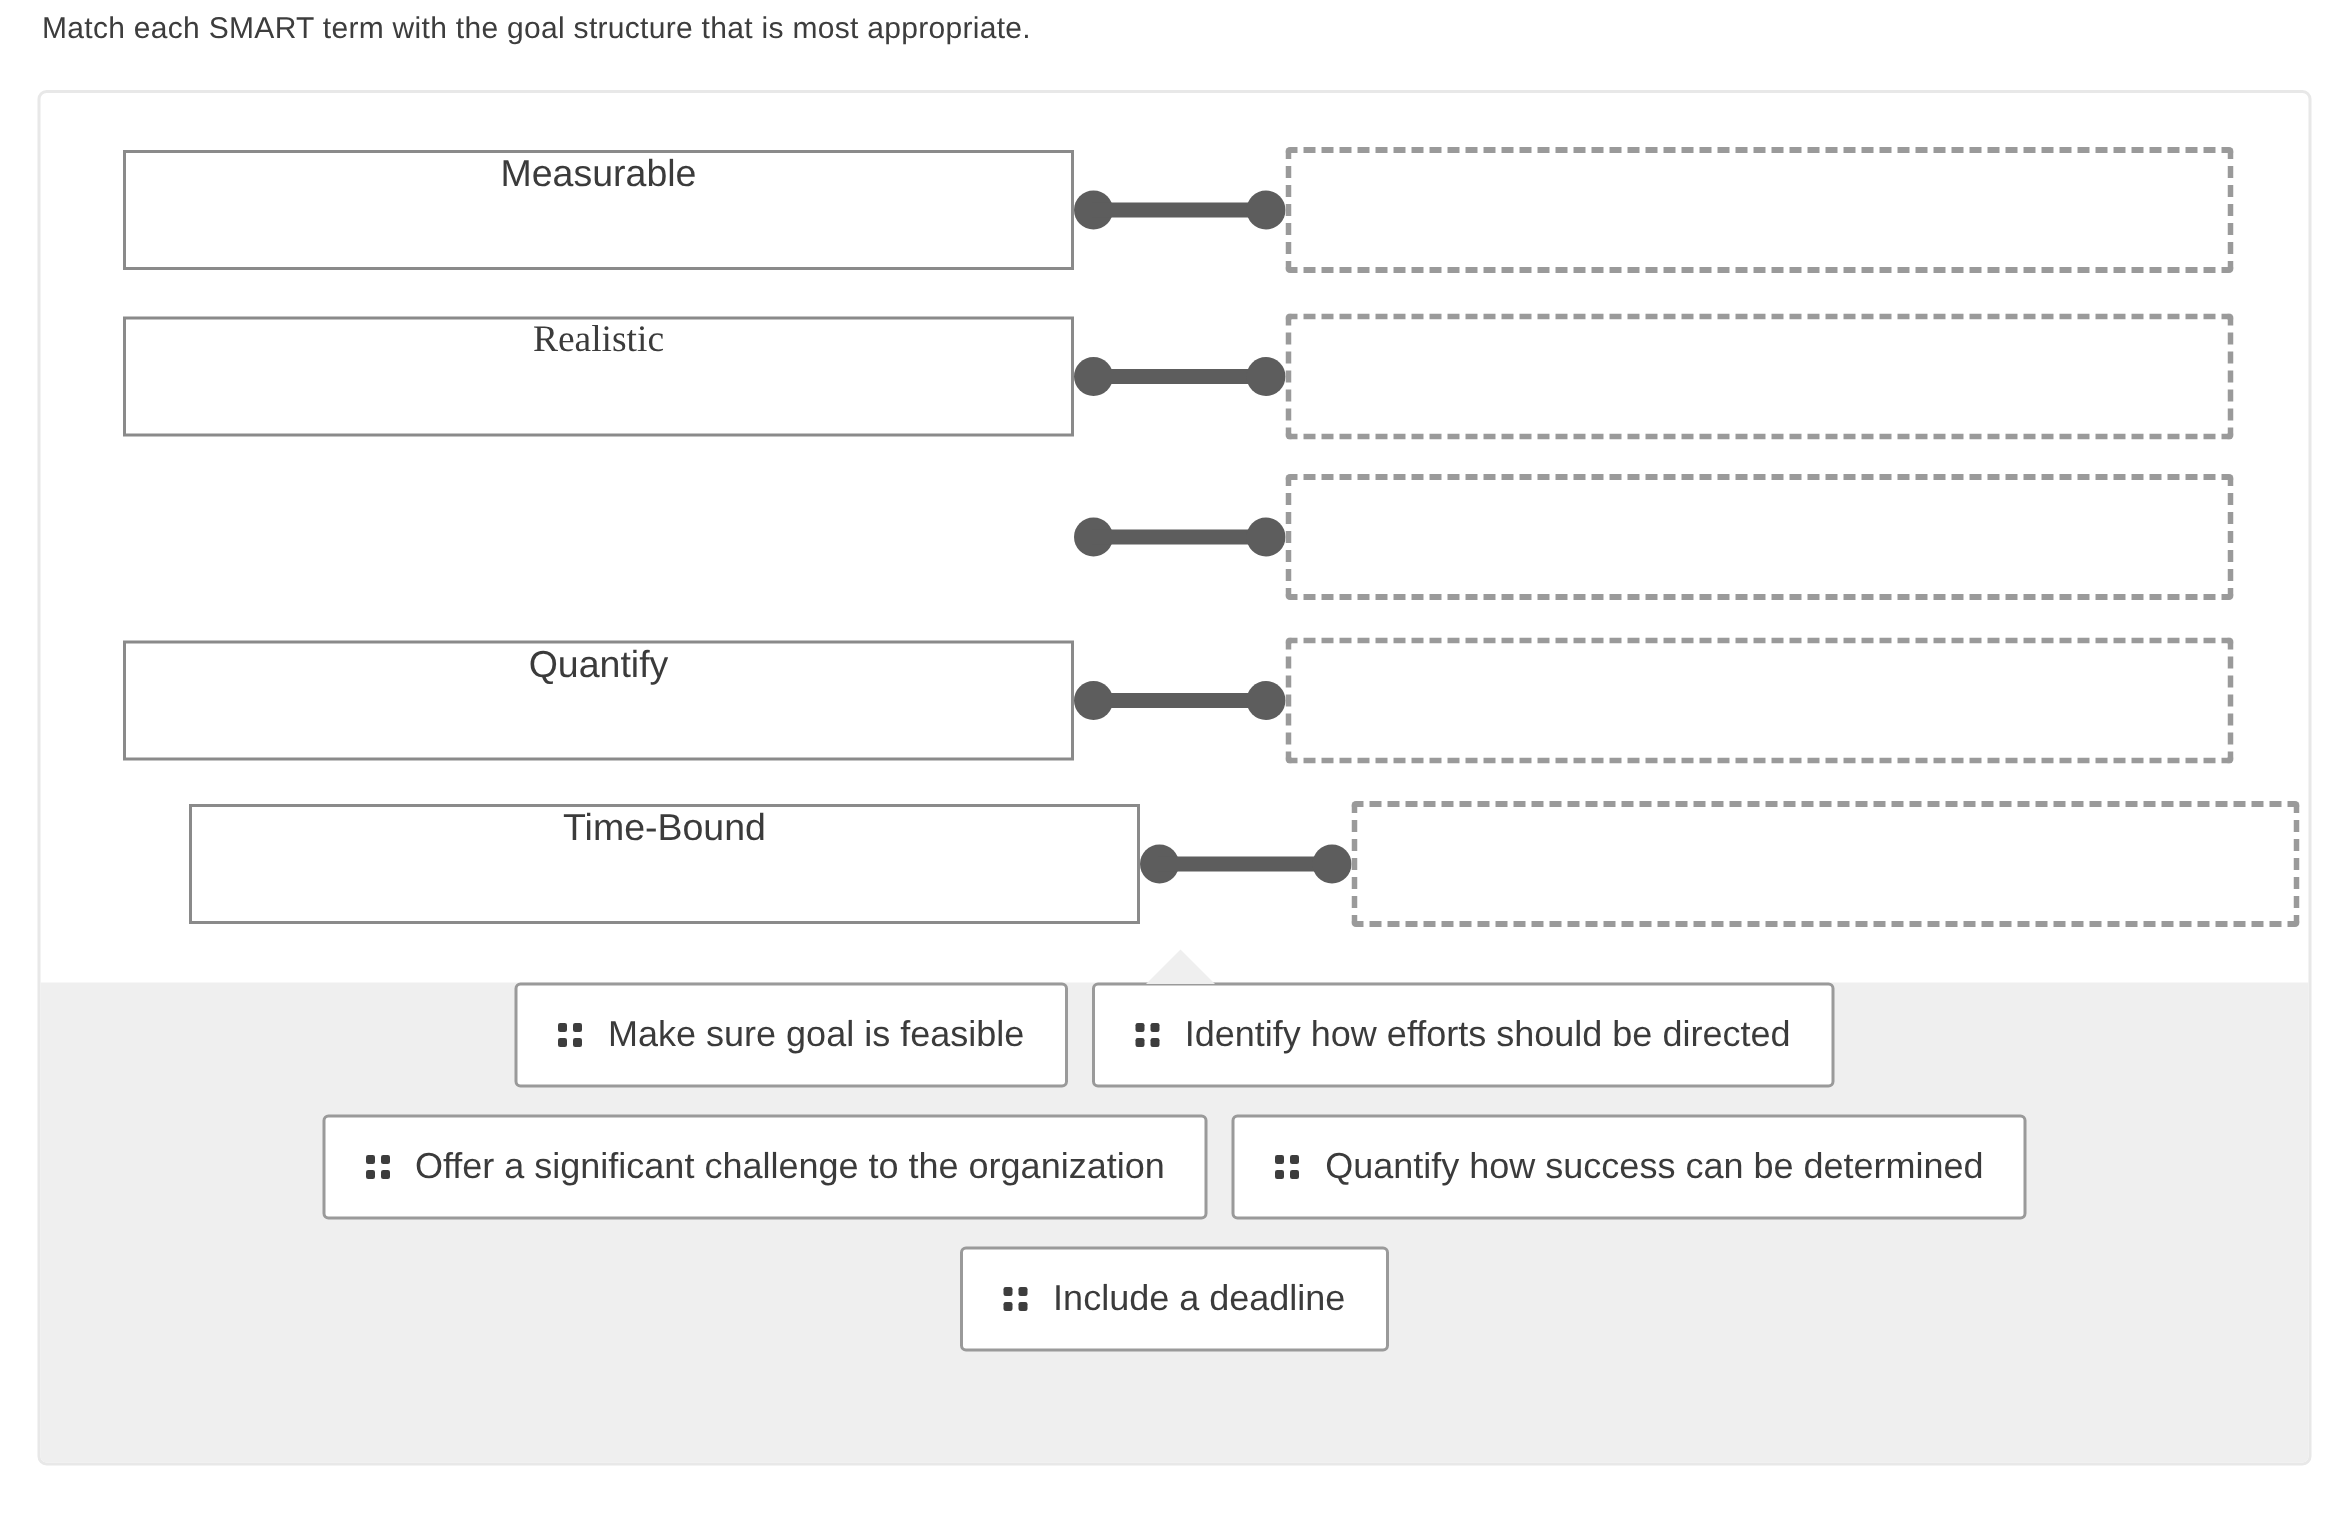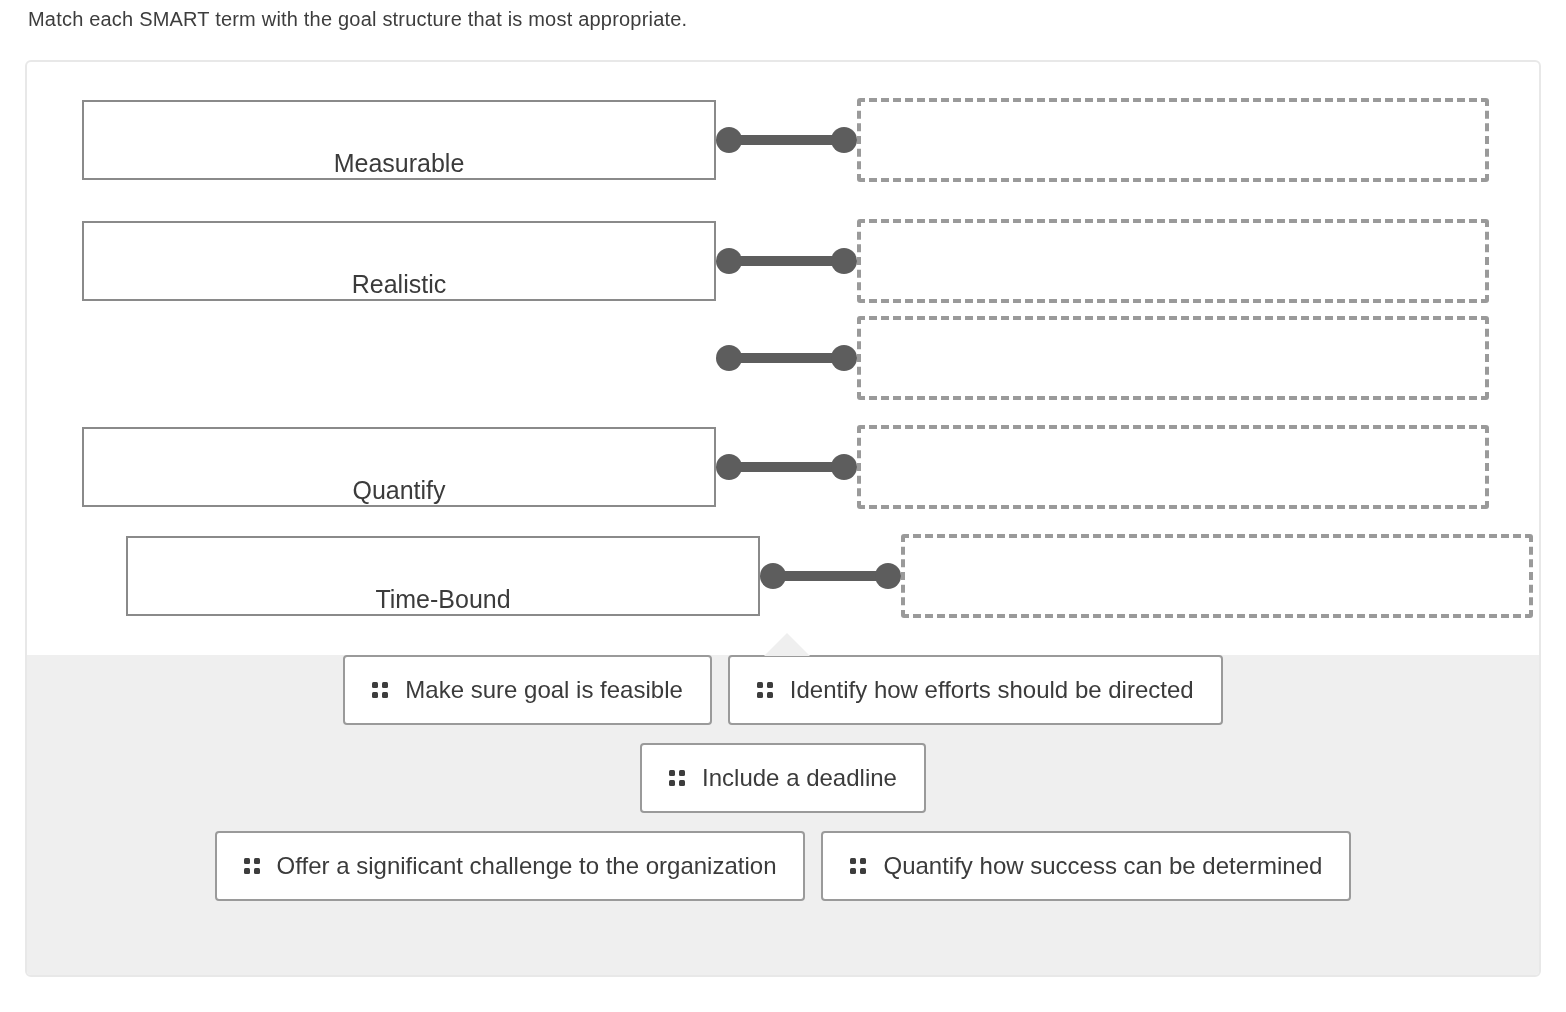--- a/index.html
+++ b/index.html
@@ -21,32 +21,32 @@
     position: absolute;
     left: 25px; top: 60px;
     width: 1516px; height: 917px;
     background: #ffffff;
     border: 2px solid #e8e8e8;
     border-radius: 6px;
   }
   
   .match-row { position: absolute; left: 0; width: 100%; height: 84px; }
   .match-row:nth-of-type(1) { top: 36px; }
-  .match-row:nth-of-type(2) { top: 157px; }
+  .match-row:nth-of-type(2) { top: 147px; font-family: Liberation Serif, serif; }
   .match-row:nth-of-type(3) { top: 254px; }
   .match-row:nth-of-type(4) { top: 363px; }
   .match-row:nth-of-type(5) { top: 472px; margin-left: 44px; }
 
   .term-box {
     position: absolute;
     left: 55px; top: 2px;
     width: 634px; height: 80px;
     background: #ffffff;
     border: 2px solid #8a8a8a;
-    display: flex; align-items: flex-end; justify-content: center;
+    display: flex; align-items: flex-start; justify-content: center;
     font-size: 25px;
     color: #3b3b3b;
   }
   .connector {
     position: absolute;
     left: 689px; top: 29px;
     width: 141px; height: 26px;
   }
   .connector .line {
     position: absolute;
@@ -208,39 +208,39 @@
     </div>
 
     <div class="chip-row">
       <div class="chip">
         <span class="drag-handle">
             <i></i>
             <i></i>
             <i></i>
             <i></i>
           </span>
+        <span>Offer a significant challenge to the organization</span>
+      </div>
+      <div class="chip">
+        <span class="drag-handle">
+            <i></i>
+            <i></i>
+            <i></i>
+            <i></i>
+          </span>
+        <span>Quantify how success can be determined</span>
+      </div>
+    </div>
+
+    <div class="chip-row">
+      <div class="chip">
+        <span class="drag-handle">
+            <i></i>
+            <i></i>
+            <i></i>
+            <i></i>
+          </span>
         <span>Include a deadline</span>
       </div>
     </div>
-
-    <div class="chip-row">
-      <div class="chip">
-        <span class="drag-handle">
-            <i></i>
-            <i></i>
-            <i></i>
-            <i></i>
-          </span>
-        <span>Offer a significant challenge to the organization</span>
-      </div>
-      <div class="chip">
-        <span class="drag-handle">
-            <i></i>
-            <i></i>
-            <i></i>
-            <i></i>
-          </span>
-        <span>Quantify how success can be determined</span>
-      </div>
-    </div>
   </div>
 
 </div>
 
 </body></html>

